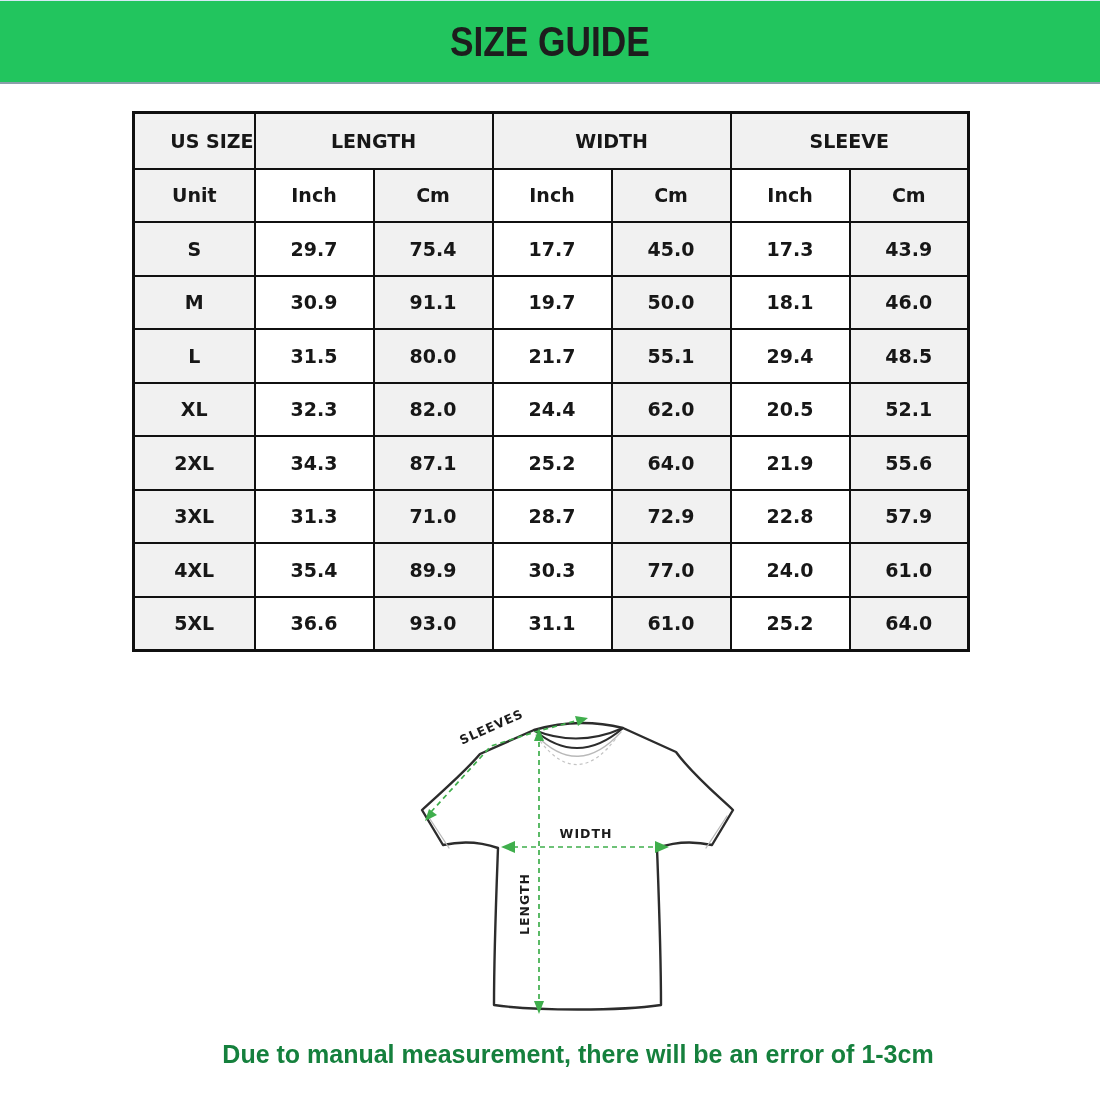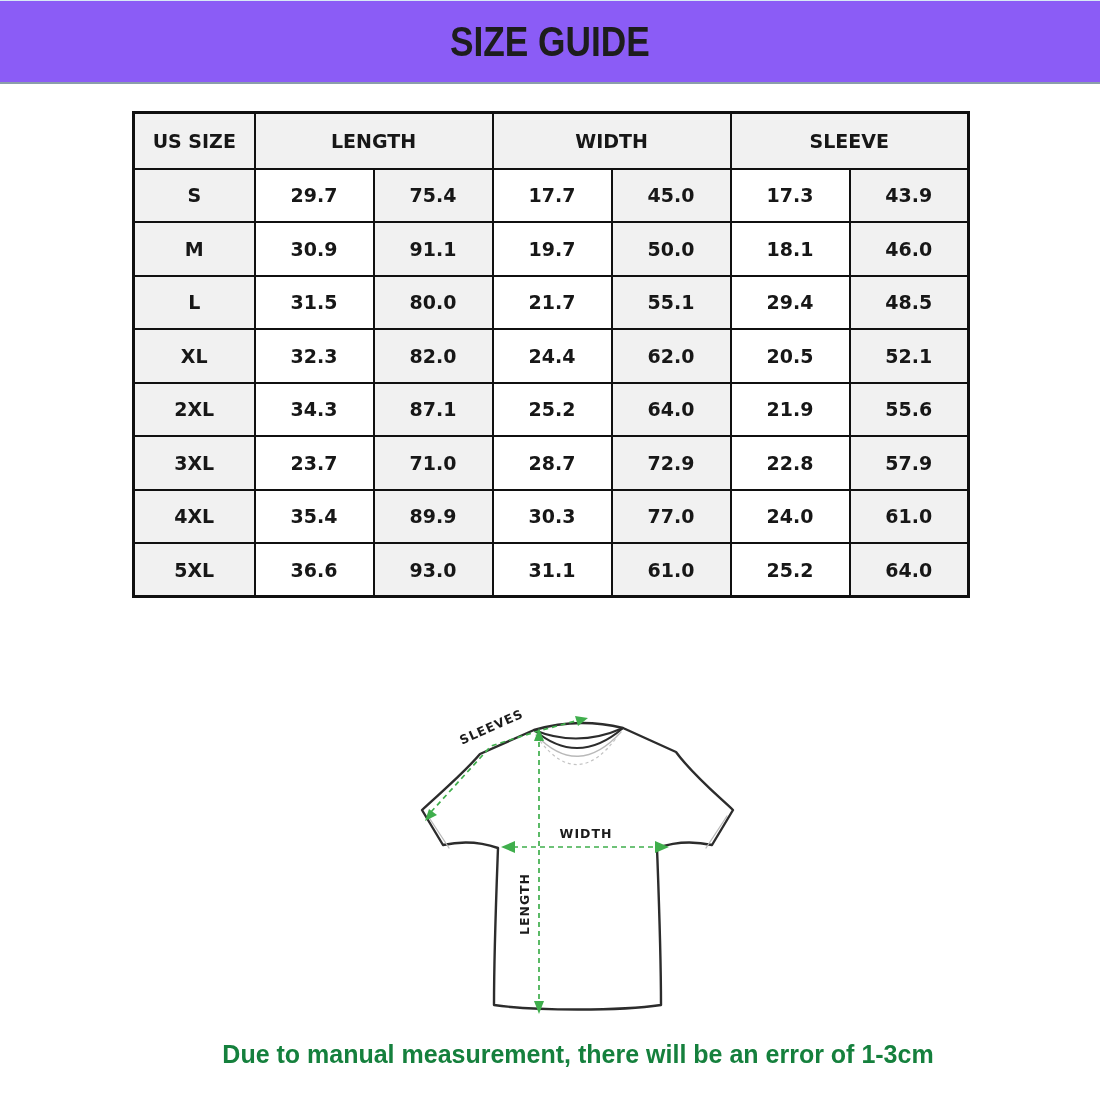--- a/index.html
+++ b/index.html
@@ -54,40 +54,49 @@
     margin:0; text-align:center;
     font-size:25px; font-weight:bold; color:#da181c;
     font-family:"Liberation Sans", sans-serif;
   }
 </style>
 </head>
 <body>
 
 <div class="page">
 
-  <header class="banner" style="background: #8b5cf6; text-align: right;">
+  <header class="banner" style="background: #22c55e; text-align: right;">
     <h1>SIZE GUIDE</h1>
   </header>
 
   <table class="size-table">
     <colgroup>
       <col style="width:121px">
       <col style="width:119px">
         <col style="width:119px">
       <col style="width:119px">
         <col style="width:119px">
       <col style="width:119px">
         <col style="width:119px">
     </colgroup>
     <thead>
       <tr>
-          <th colspan="1" class="shade" style="height: 56px;">US SIZE</th>
+          <th colspan="1" class="shade" style="height: 56px; text-align: right;">US SIZE</th>
           <th colspan="2" class="shade" style="height: 56px;">LENGTH</th>
           <th colspan="2" class="shade" style="height: 56px;">WIDTH</th>
           <th colspan="2" class="shade" style="height: 56px;">SLEEVE</th>
+        </tr>
+      <tr>
+          <th class="shade">Unit</th>
+          <th>Inch</th>
+          <th class="shade">Cm</th>
+          <th>Inch</th>
+          <th class="shade">Cm</th>
+          <th>Inch</th>
+          <th class="shade">Cm</th>
         </tr>
     </thead>
     <tbody>
         <tr>
           <td class="shade">S</td>
           <td>29.7</td>
           <td class="shade">75.4</td>
           <td>17.7</td>
           <td class="shade">45.0</td>
           <td>17.3</td>
@@ -124,21 +133,21 @@
           <td class="shade">2XL</td>
           <td>34.3</td>
           <td class="shade">87.1</td>
           <td>25.2</td>
           <td class="shade">64.0</td>
           <td>21.9</td>
           <td class="shade">55.6</td>
         </tr>
         <tr>
           <td class="shade">3XL</td>
-          <td>23.7</td>
+          <td>31.3</td>
           <td class="shade">71.0</td>
           <td>28.7</td>
           <td class="shade">72.9</td>
           <td>22.8</td>
           <td class="shade">57.9</td>
         </tr>
         <tr>
           <td class="shade">4XL</td>
           <td>35.4</td>
           <td class="shade">89.9</td>

